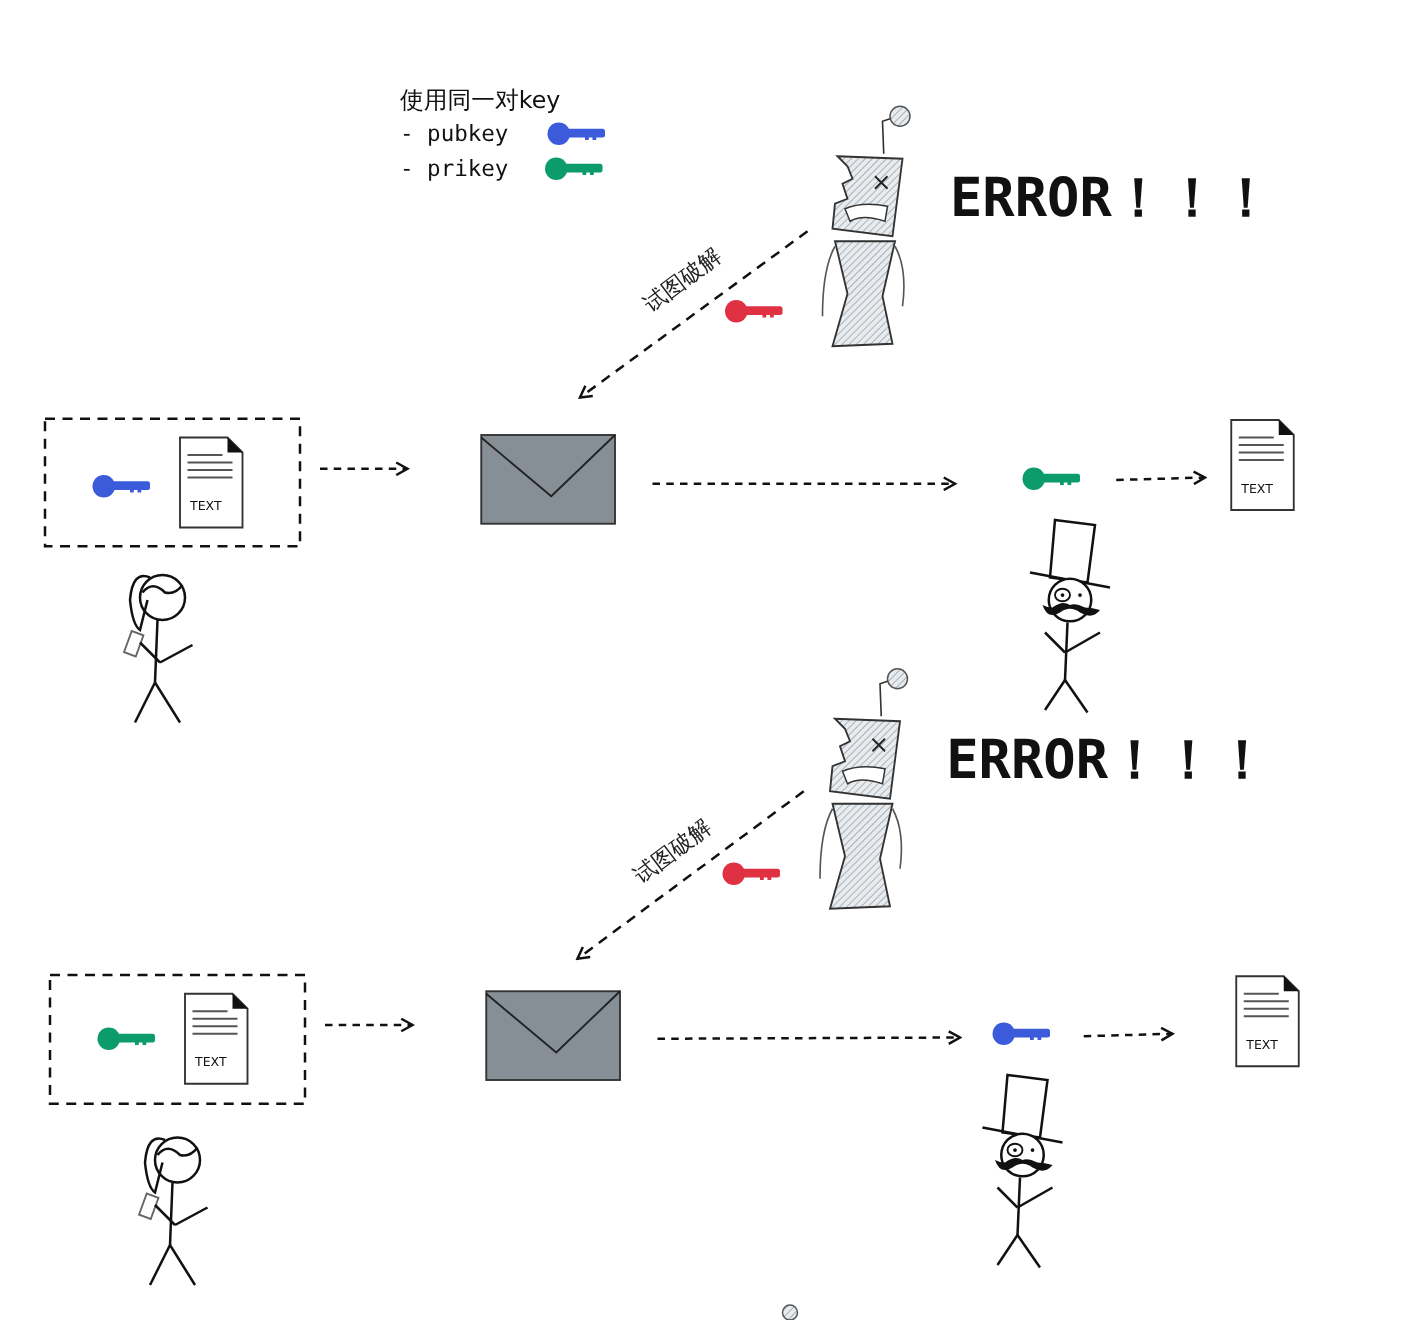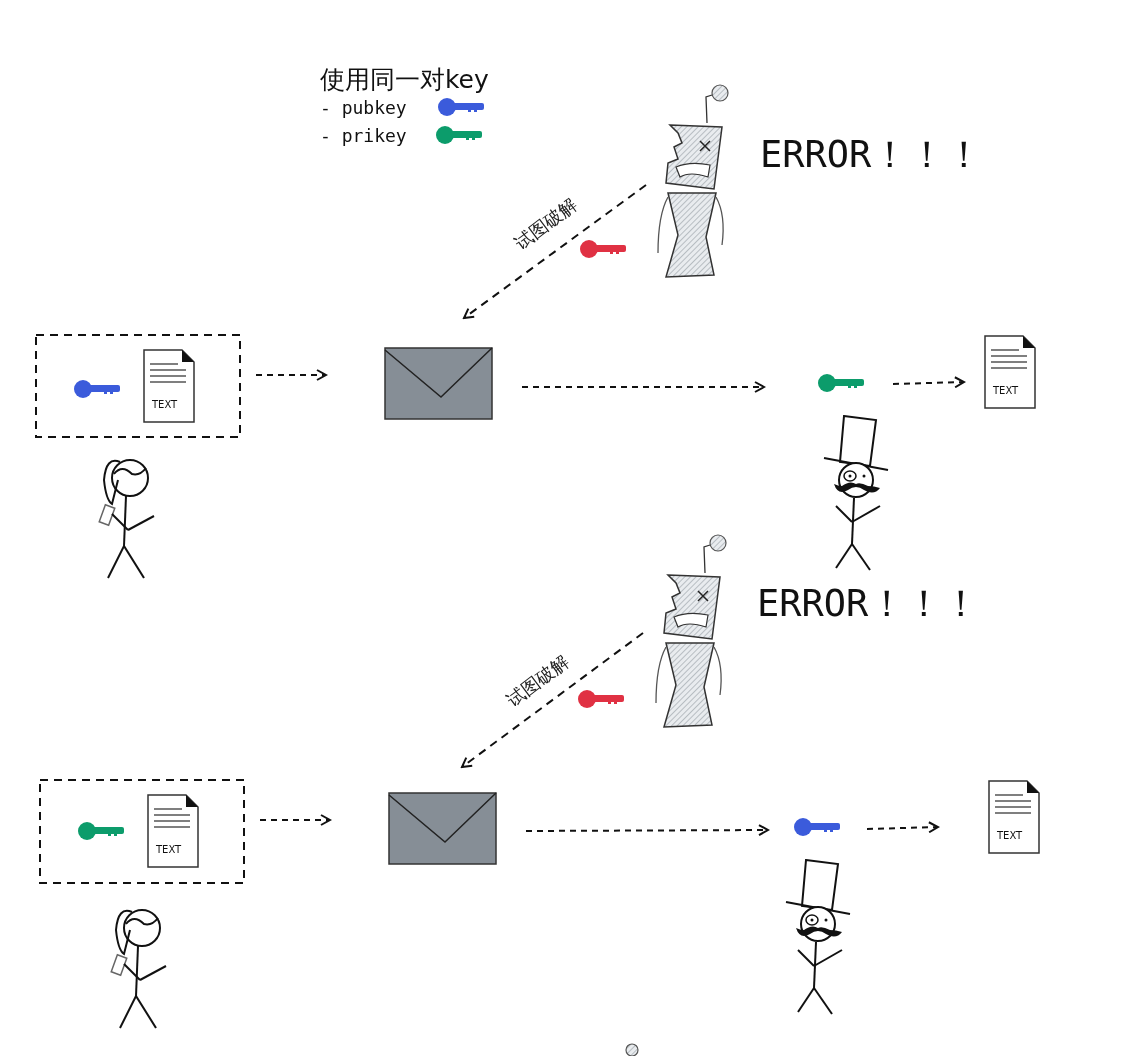--- a/index.html
+++ b/index.html
@@ -1,21 +1,21 @@
 <!DOCTYPE html>
 <html><head>
 <meta charset="utf-8">
 <style>
   html, body { margin:0; padding:0; background:#ffffff; }
   body { width:1138px; height:1056px; position:relative; overflow:hidden; font-family:"DejaVu Sans", sans-serif; }
   svg#canvas { position:absolute; left:0; top:0; }
   .legend { position:absolute; left:320px; top:66px; font-family:"DejaVu Sans Mono", monospace; font-size:18px; line-height:28px; color:#111; }
-  .legend .title { font-family:"DejaVu Sans", sans-serif; font-size:25px; }
+  .legend .title { font-family:"DejaVu Sans", sans-serif; font-size:19px; }
   .legend .row { display:block; font-weight:normal; }
-  .error { position:absolute; font-family:"DejaVu Sans Mono", monospace; font-size:37px; color:#111; letter-spacing:0px; }
+  .error { position:absolute; font-family:"DejaVu Sans Mono", monospace; font-size:43px; color:#111; letter-spacing:0px;font-weight:bold; }
   .crack { position:absolute; font-family:"DejaVu Sans", sans-serif; font-size:18px; color:#222; transform-origin:left top; transform:rotate(-37deg); white-space:nowrap; }
   .doc-text { font-family:"DejaVu Sans", sans-serif; font-size:10px; fill:#111; }
 </style>
 </head>
 <body>
 
 <svg id="canvas" width="1138" height="1056" viewBox="0 0 1138 1056" xmlns="http://www.w3.org/2000/svg">
   <defs>
     <pattern id="hatch" patternUnits="userSpaceOnUse" width="4" height="4" patternTransform="rotate(45)">
       <rect width="4" height="4" fill="#e9ecef"></rect>

